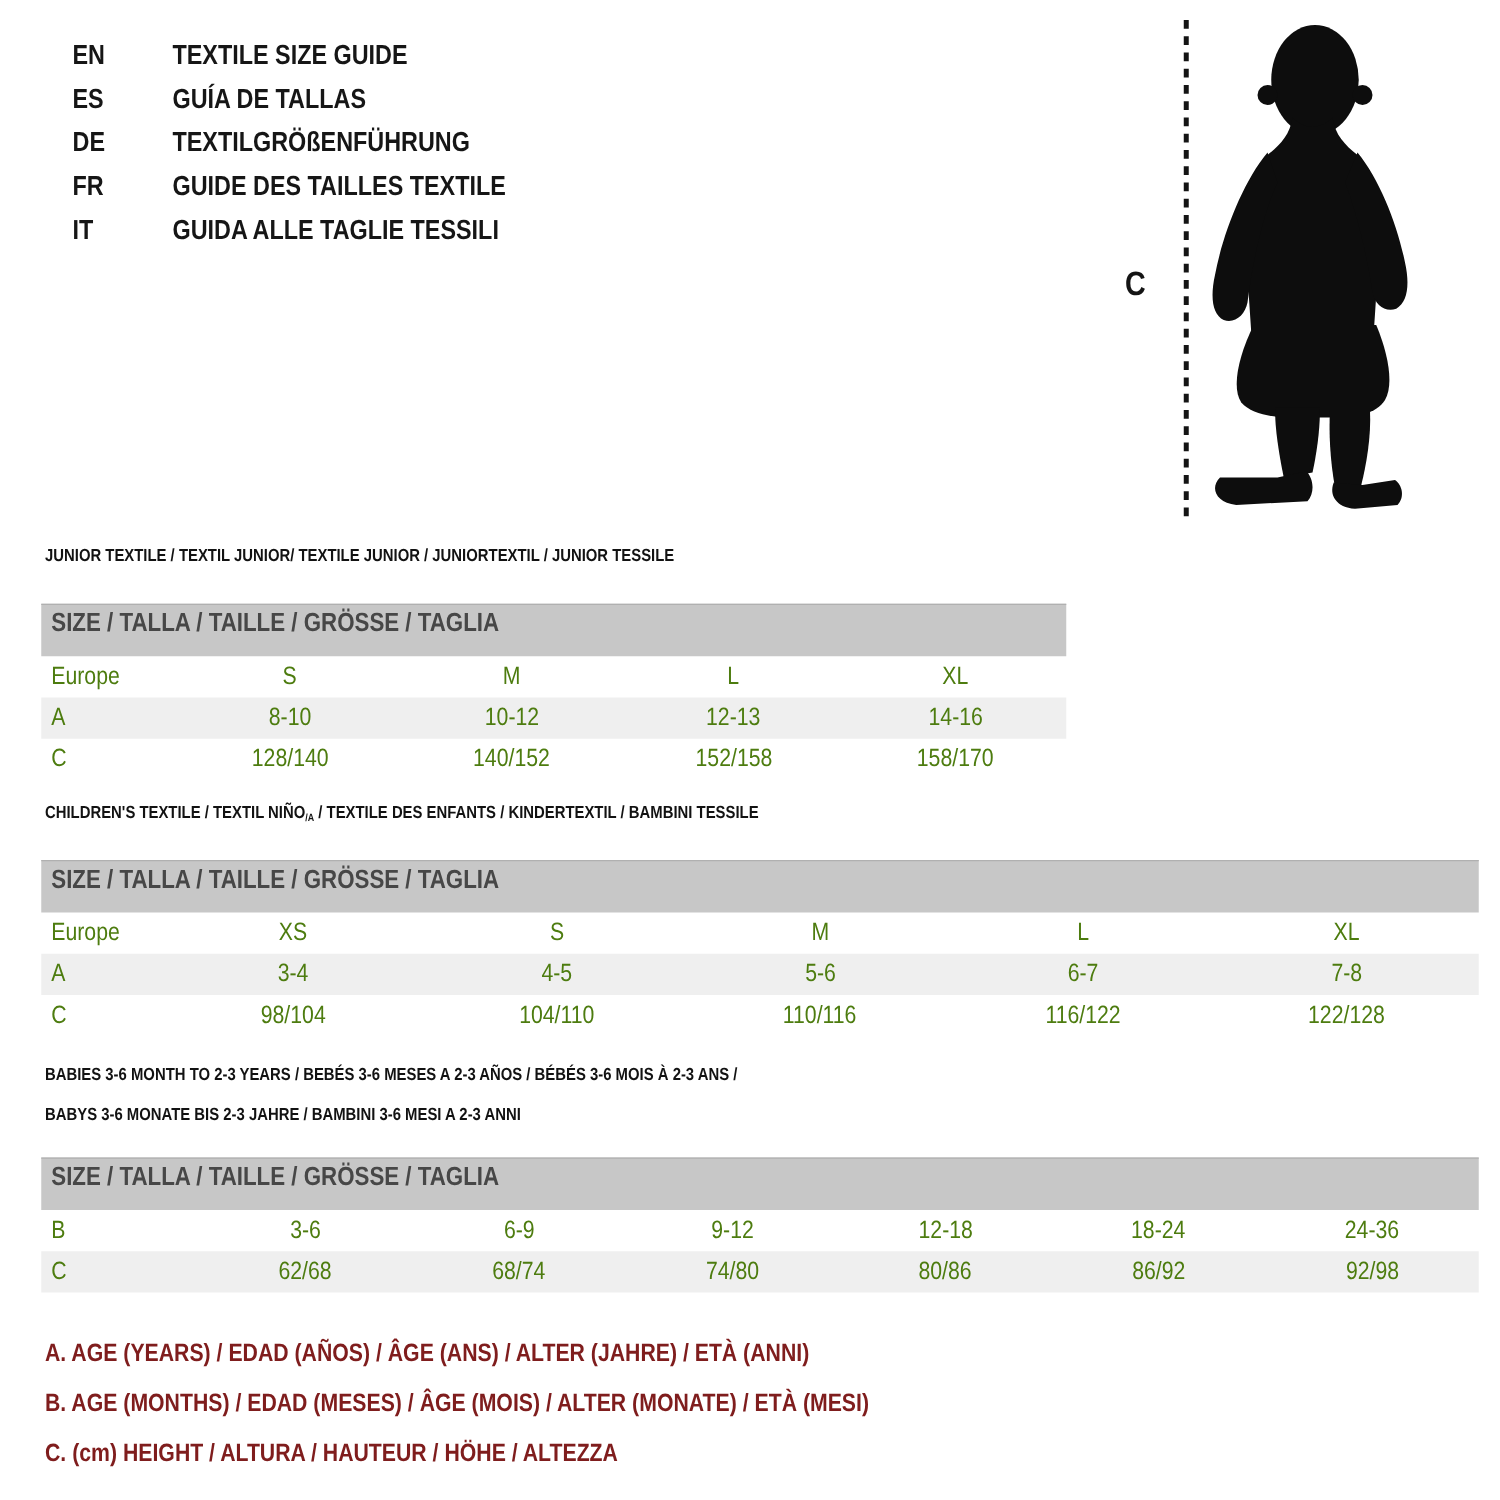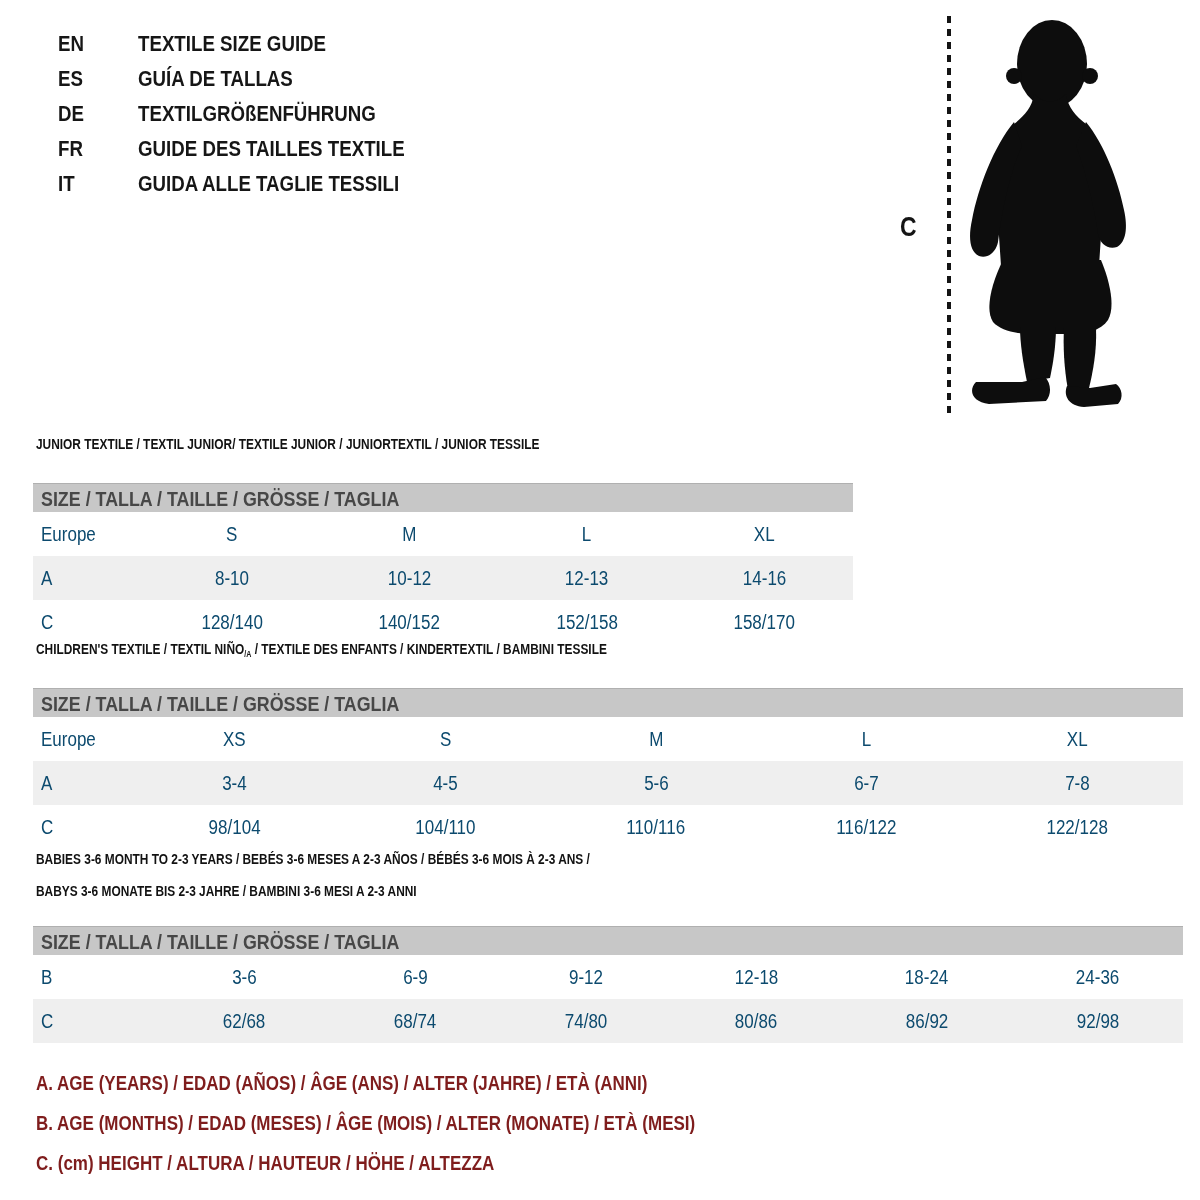--- a/index.html
+++ b/index.html
@@ -34,26 +34,26 @@
   .silhouette{position:absolute;left:964px;top:14px;}
 
   
   .sec-heading{position:absolute;left:36px;font-size:14px;font-weight:bold;color:#121212;white-space:nowrap;}
   .sub{font-size:0.6em;vertical-align:-0.35em;}
   .babies-heading{line-height:32px;}
 
   
   .tbl{position:absolute;left:33px;}
   .size-bar{
-    height:29px;line-height:29px;
+    height:42px;line-height:29px;
     background:#c7c7c7;border-top:1px solid #b0b0b0;
     padding-left:8px;box-sizing:border-box;
     font-size:21px;font-weight:bold;color:#474747;
   }
-  .t-row{display:grid;height:44px;align-items:center;font-size:20px;color:#0c4a6e;}
+  .t-row{display:grid;height:33px;align-items:center;font-size:20px;color:#4d7c0f;}
   .t-row.band{background:#efefef;}
   .cell{text-align:center;overflow:visible;}
   .cell .cond{transform-origin:50% 50%;}
   .cell.label{text-align:left;padding-left:8px;}
   .cell.label .cond{transform-origin:0 50%;}
   .cols-junior{grid-template-columns:110px repeat(4,1fr);}
   .cols-children{grid-template-columns:96px repeat(5,1fr);}
   .cols-babies{grid-template-columns:126px repeat(6,1fr);}
   .w-junior{width:820px;}
   .w-wide{width:1150px;}

